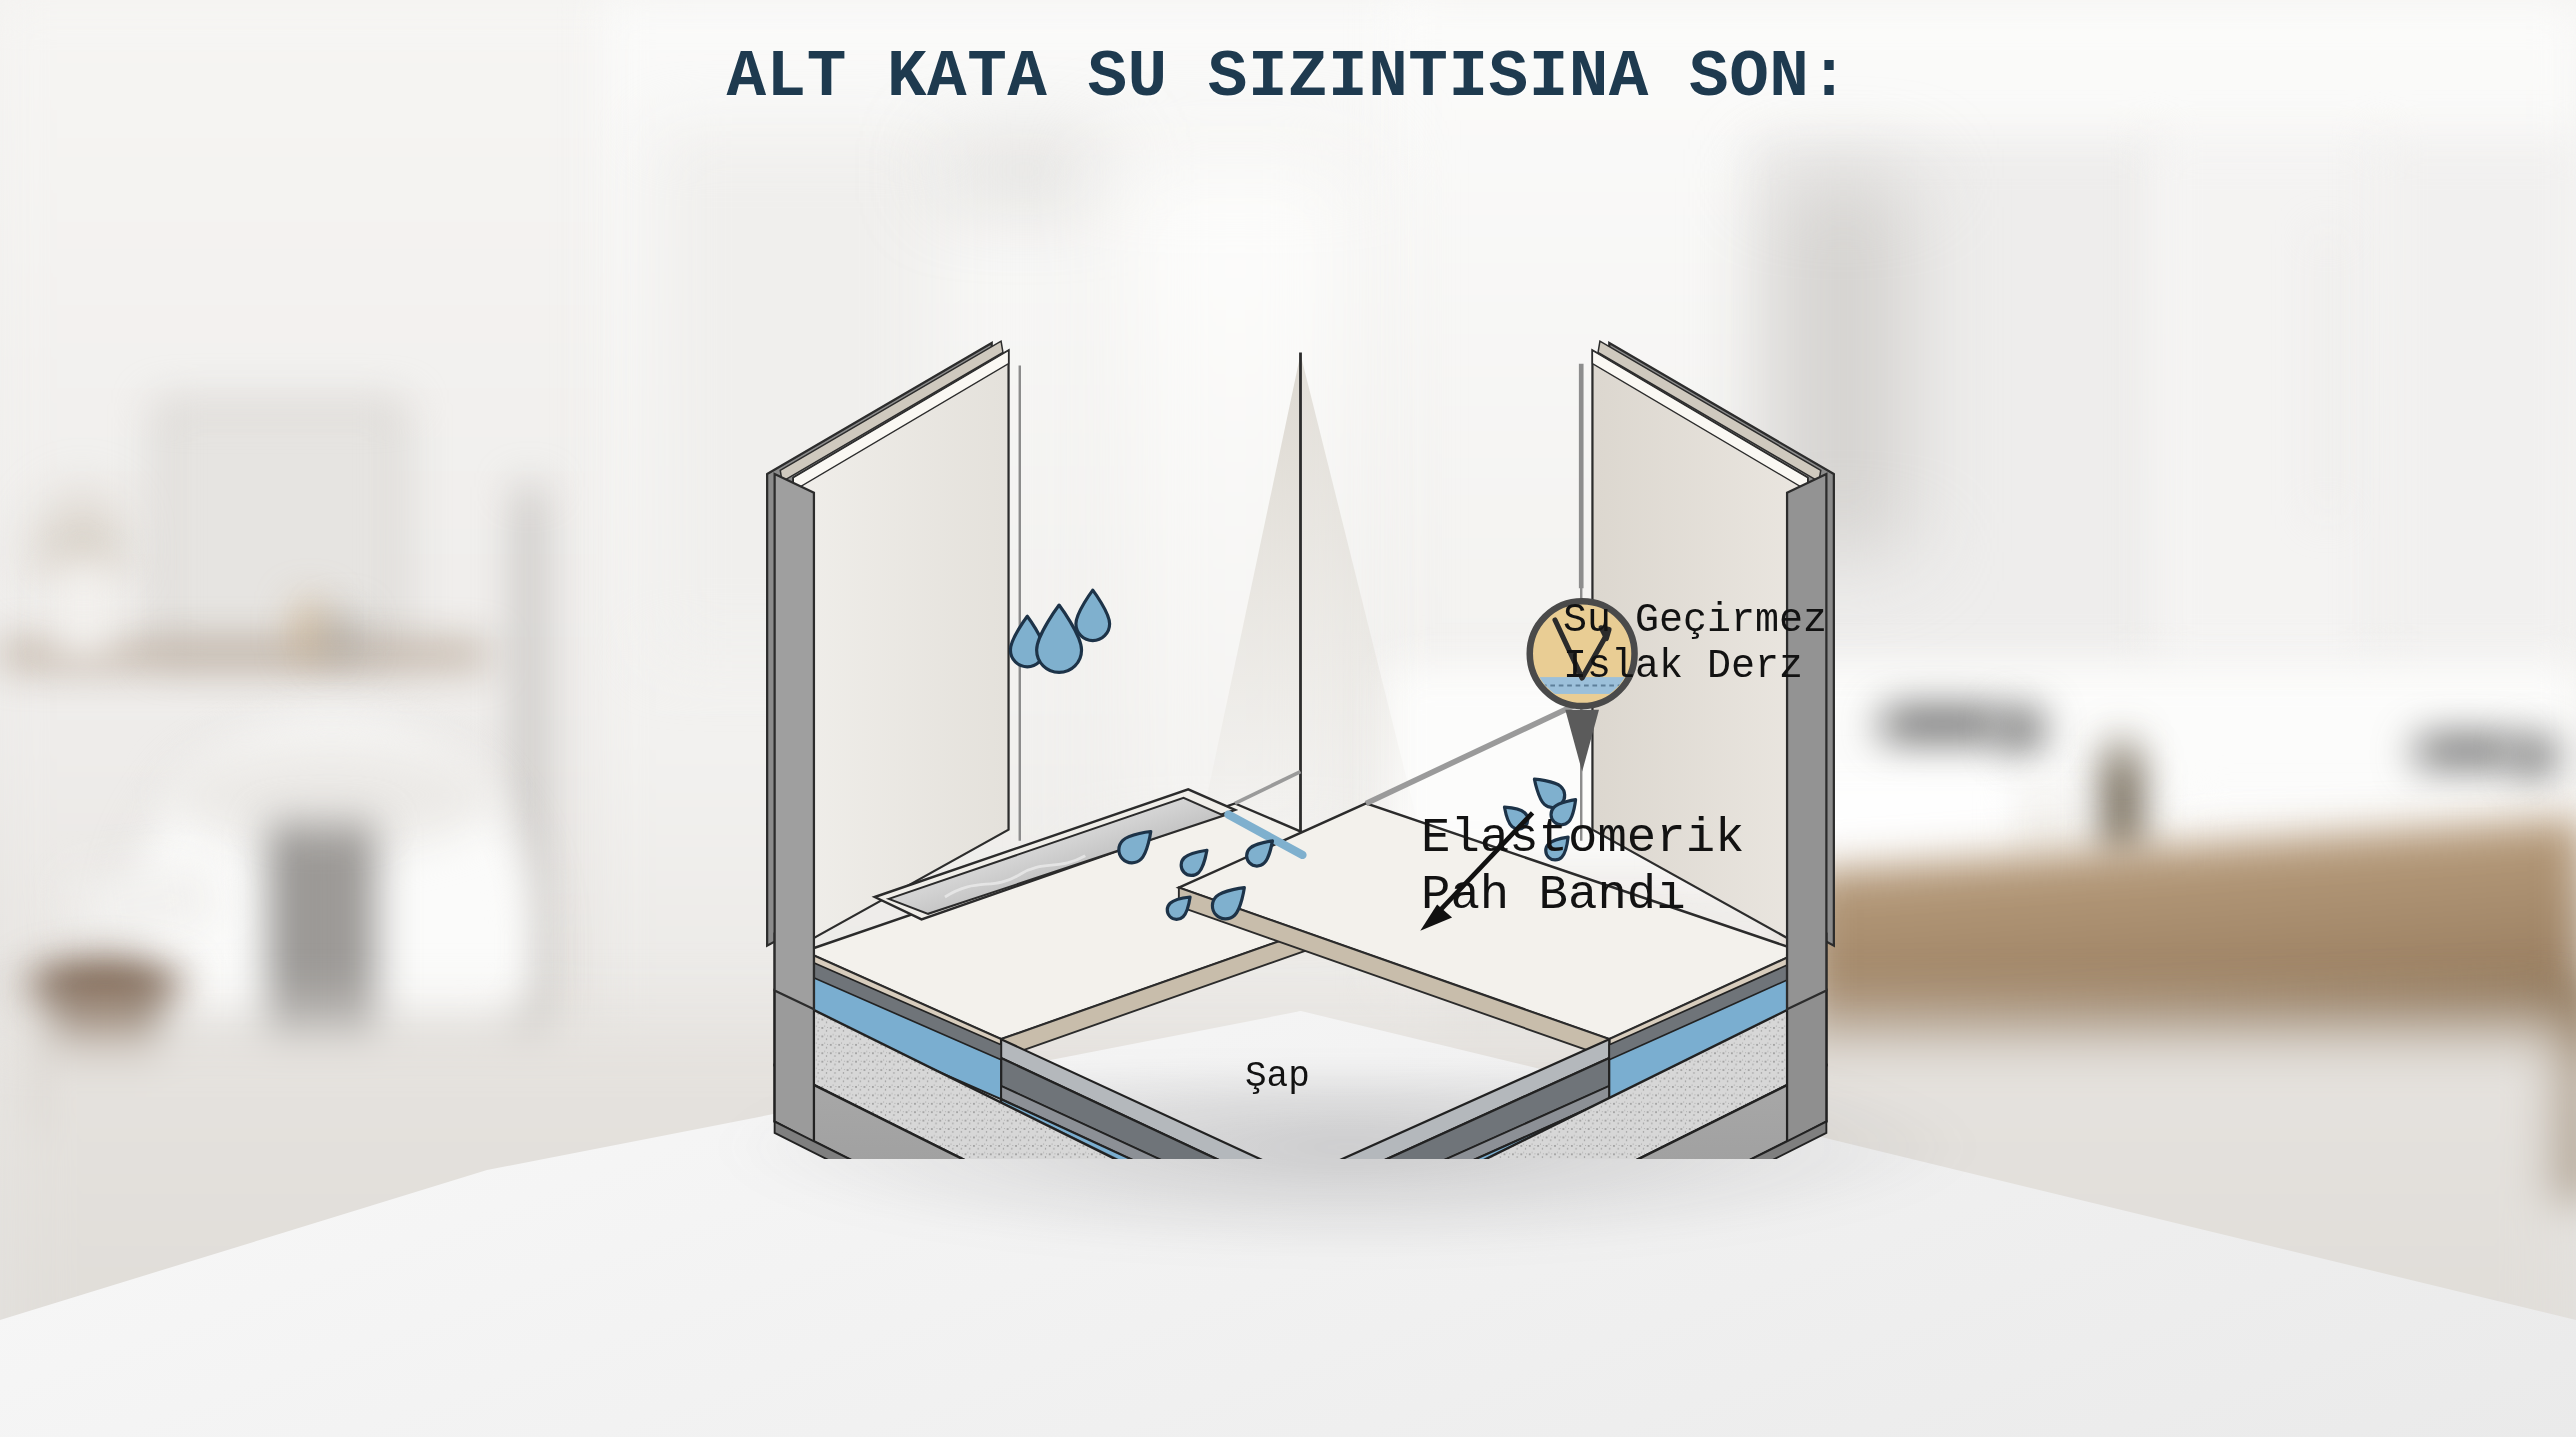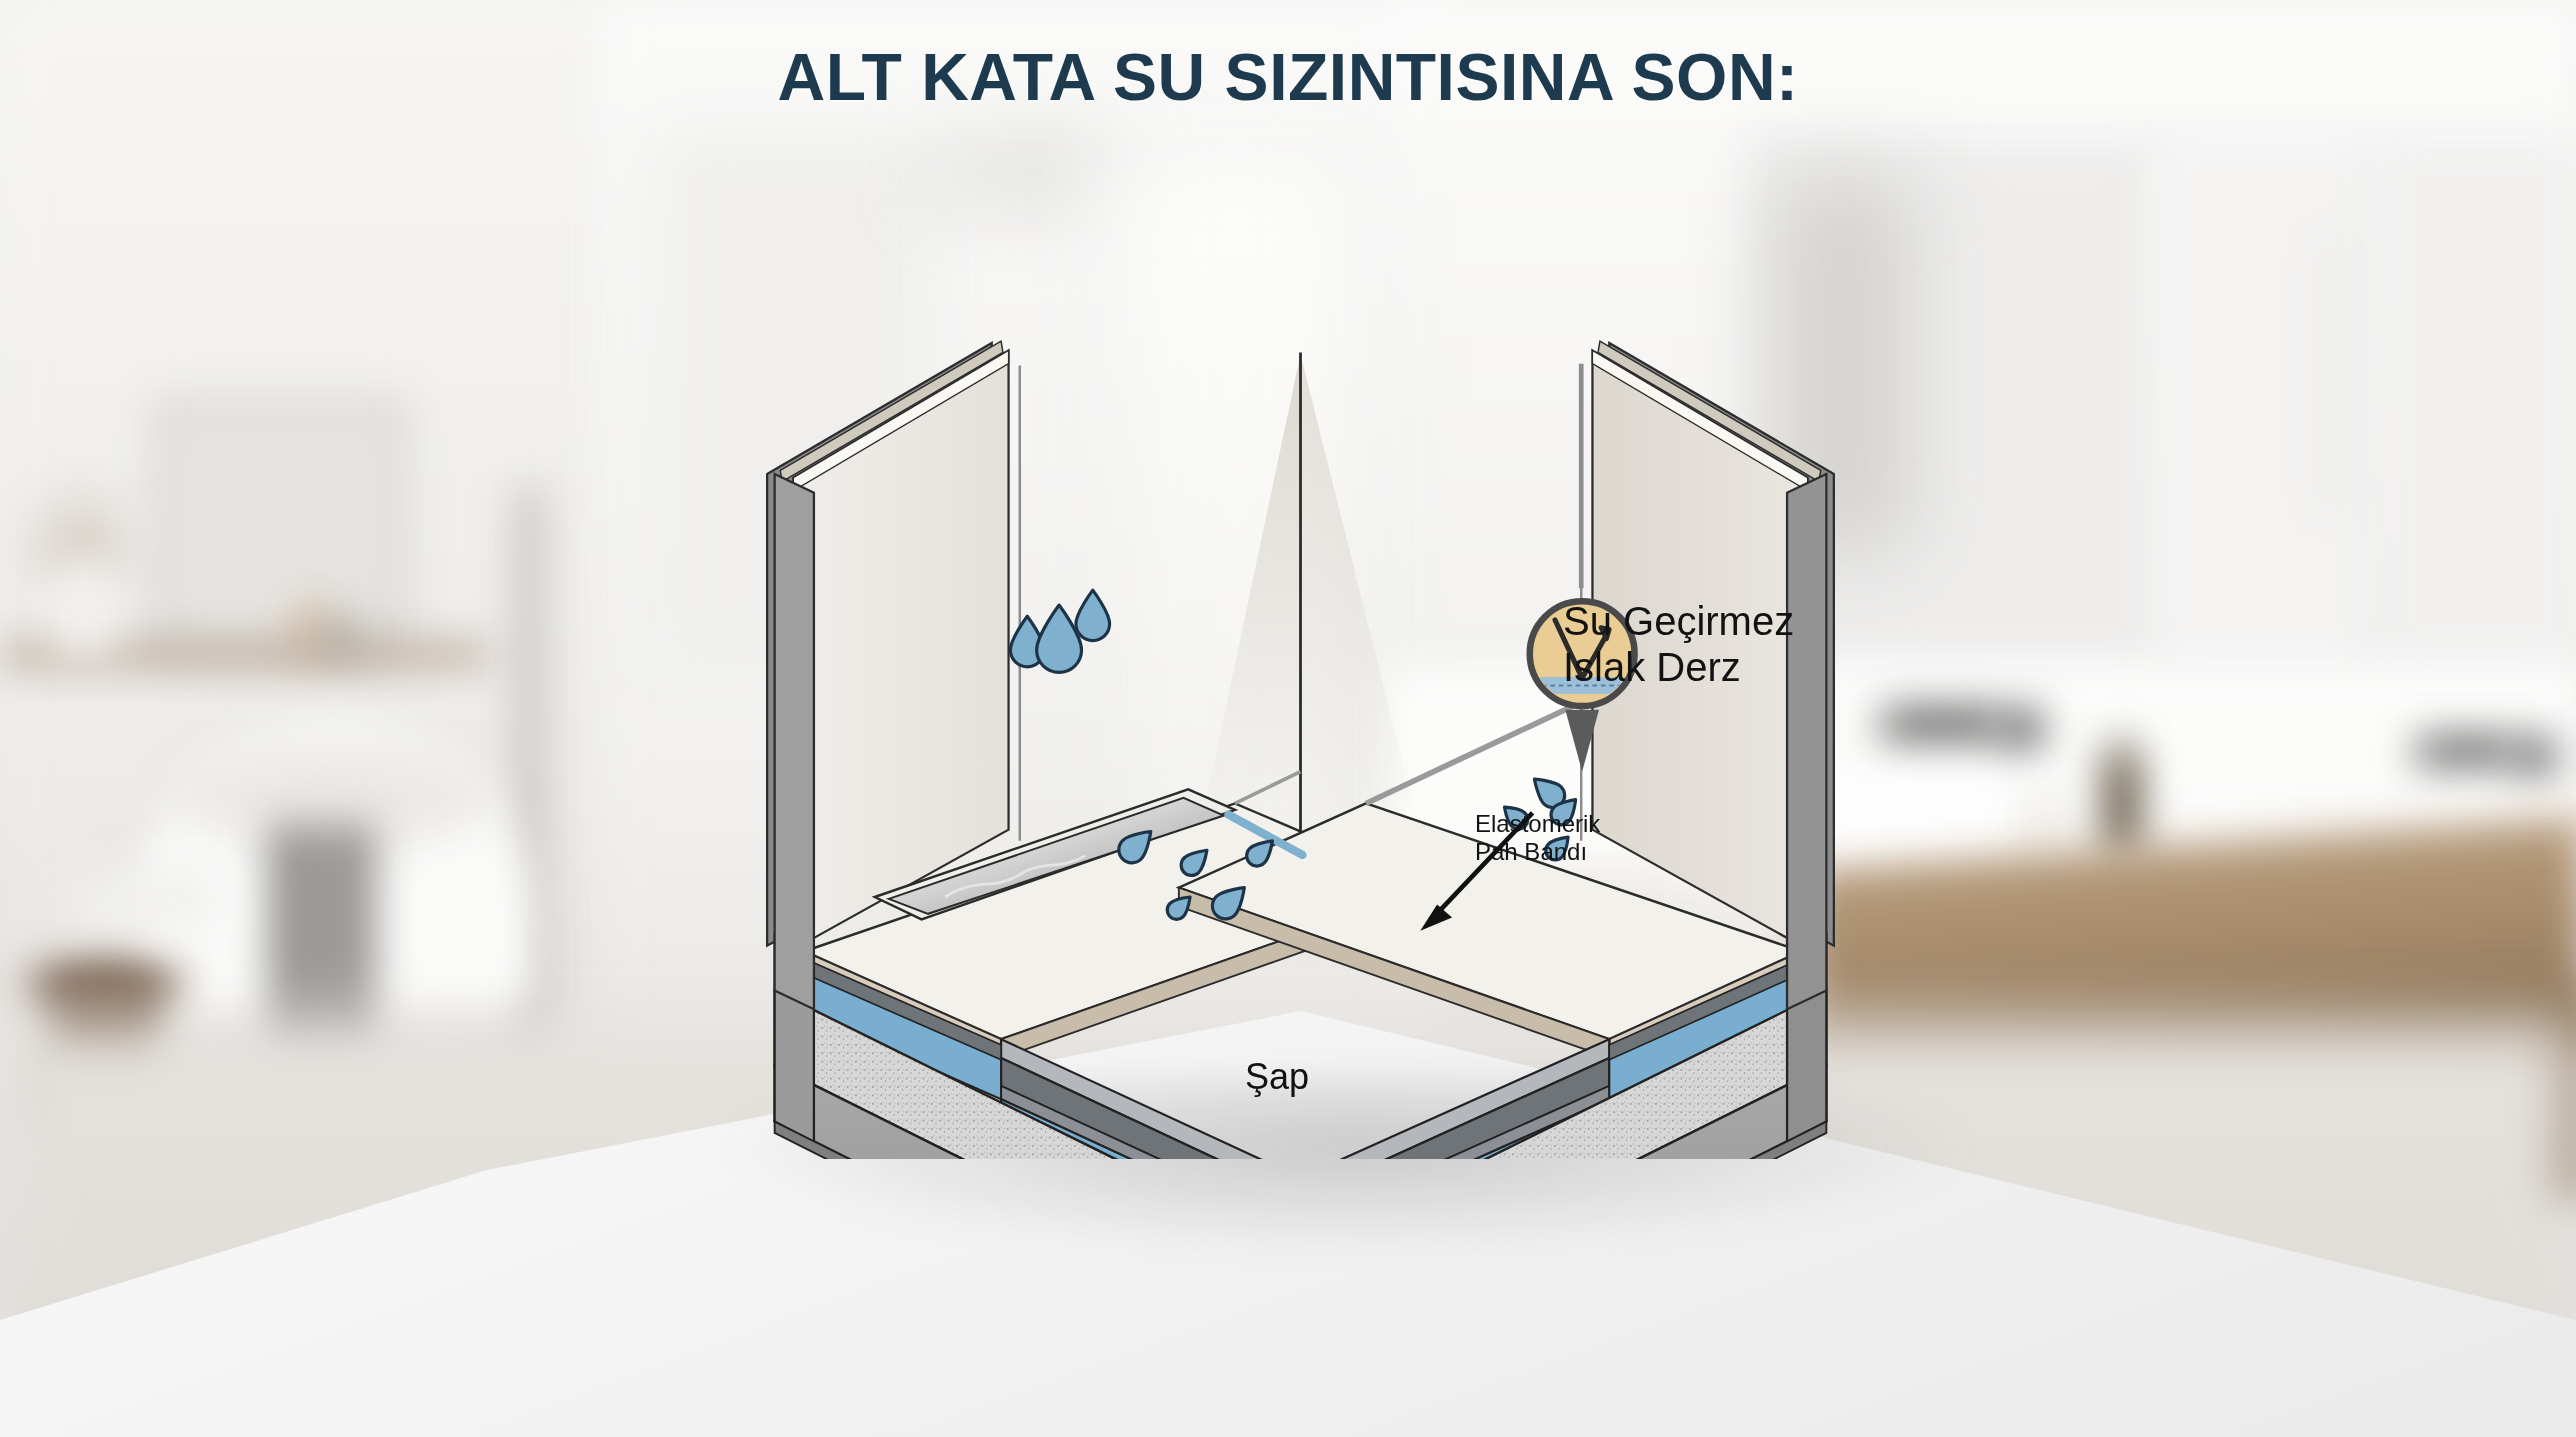--- a/index.html
+++ b/index.html
@@ -1,21 +1,21 @@
 <!DOCTYPE html>
 <html style="font-size:15px"><head>
 <meta charset="utf-8">
 <style>
   html,body{margin:0;padding:0;}
   body{
     width:2576px;height:1438px;overflow:hidden;position:relative;
     font-family:"Liberation Sans","DejaVu Sans",sans-serif;
     background:#eceae7;
   }
-  #stage{position:absolute;inset:0;width:2576px;height:1438px;overflow:hidden;}
+  #stage{position:absolute;inset:0;width:2576px;height:1438px;overflow:hidden;font-family:Liberation Mono, monospace;}
 
   
   .bg-base{
     position:absolute;inset:0;
     background:
       linear-gradient(180deg,#f4f3f1 0%,#efeeec 46%,#e8e6e3 62%,#e3e1de 100%);
   }
   .bg-layer{position:absolute;filter:blur(20.6px);}
   .bg-layer.soft{filter:blur(32px);}
   .bg-layer.heavy{filter:blur(43px);}
@@ -99,21 +99,21 @@
   }
   .logo .b{font-weight:bold;color:#1f384c;}
   .logo .l{font-weight:300;color:#3d5468;}
 
   
   #diagram{position:absolute;left:711px;top:242px;width:1179px;height:917px;}
 
   
   .dlabel{position:absolute;color:#121212;font-weight:400;line-height:1.16;white-space:nowrap;}
   #lbl-epoxy{left:1563px;top:598px;font-size:40px;}
-  #lbl-elasto{left:1475px;top:810px;font-size:24px;}
+  #lbl-elasto{left:1421px;top:810px;font-size:49px;}
   #lbl-sap{left:1245px;top:1056px;font-size:36px;}
 </style>
 </head>
 <body>
 
 <div id="stage">
 
   <div class="bg-base"></div>
   <div class="bg-layer bg-wall-left"></div>
   <div class="bg-layer bg-wall-mid"></div>

